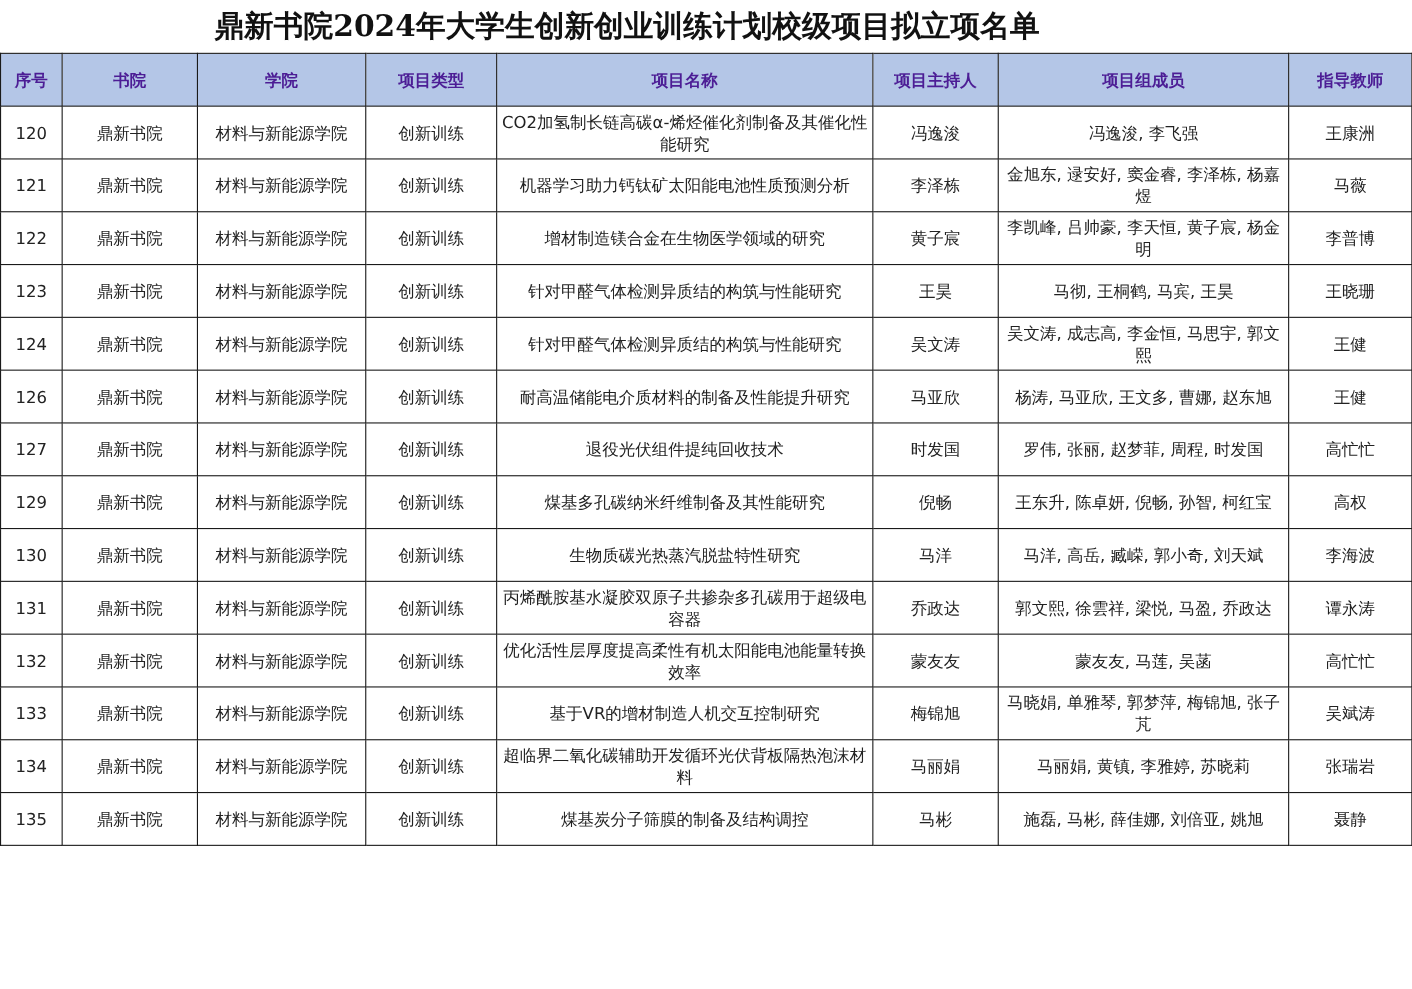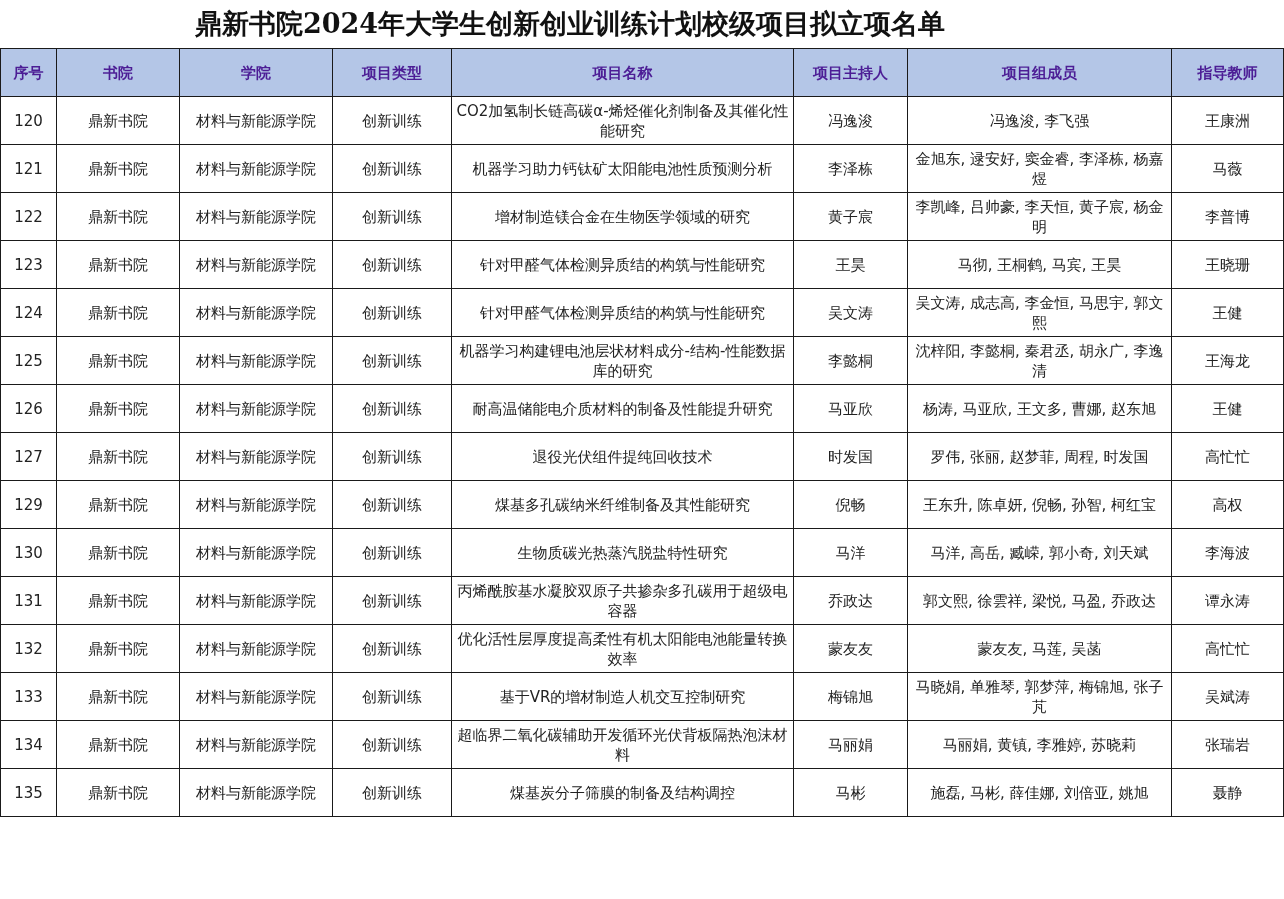--- a/index.html
+++ b/index.html
@@ -101,30 +101,20 @@
         <td class="num">124</td>
         <td>鼎新书院</td>
         <td>材料与新能源学院</td>
         <td>创新训练</td>
         <td class="name">针对甲醛气体检测异质结的构筑与性能研究</td>
         <td>吴文涛</td>
         <td class="name">吴文涛, 成志高, 李金恒, 马思宇, 郭文熙</td>
         <td>王健</td>
       </tr>
       <tr>
-        <td class="num">125</td>
-        <td>鼎新书院</td>
-        <td>材料与新能源学院</td>
-        <td>创新训练</td>
-        <td class="name">机器学习构建锂电池层状材料成分-结构-性能数据库的研究</td>
-        <td>李懿桐</td>
-        <td class="name">沈梓阳, 李懿桐, 秦君丞, 胡永广, 李逸清</td>
-        <td>王海龙</td>
-      </tr>
-      <tr>
         <td class="num">126</td>
         <td>鼎新书院</td>
         <td>材料与新能源学院</td>
         <td>创新训练</td>
         <td class="name">耐高温储能电介质材料的制备及性能提升研究</td>
         <td>马亚欣</td>
         <td class="name">杨涛, 马亚欣, 王文多, 曹娜, 赵东旭</td>
         <td>王健</td>
       </tr>
       <tr>

